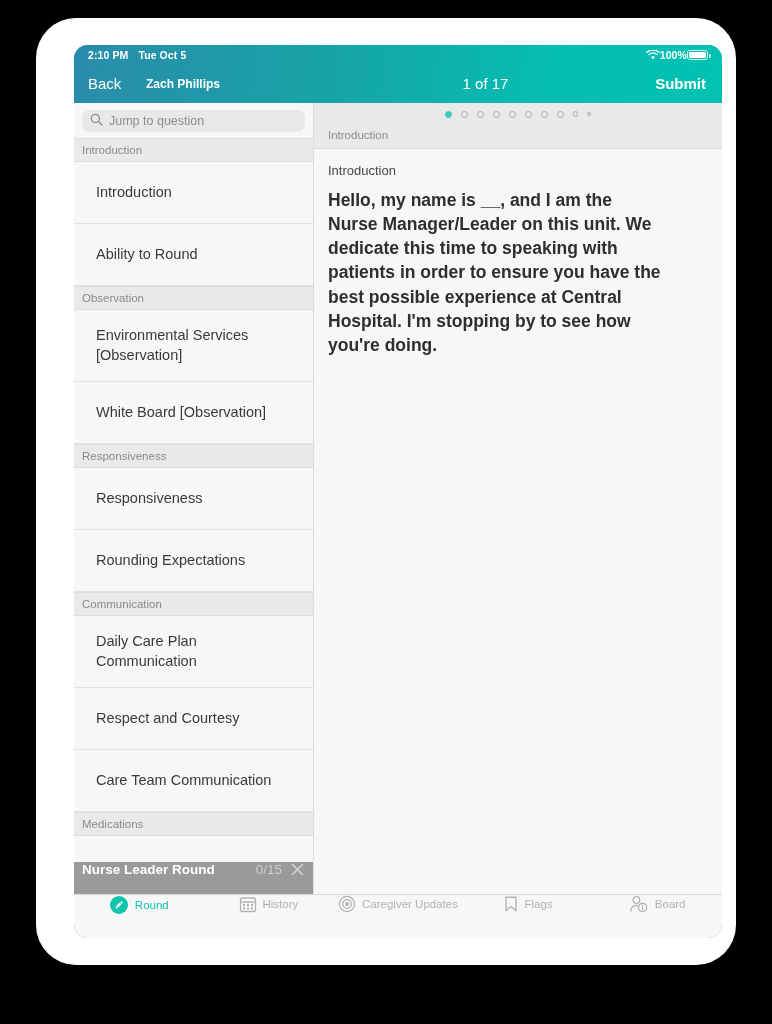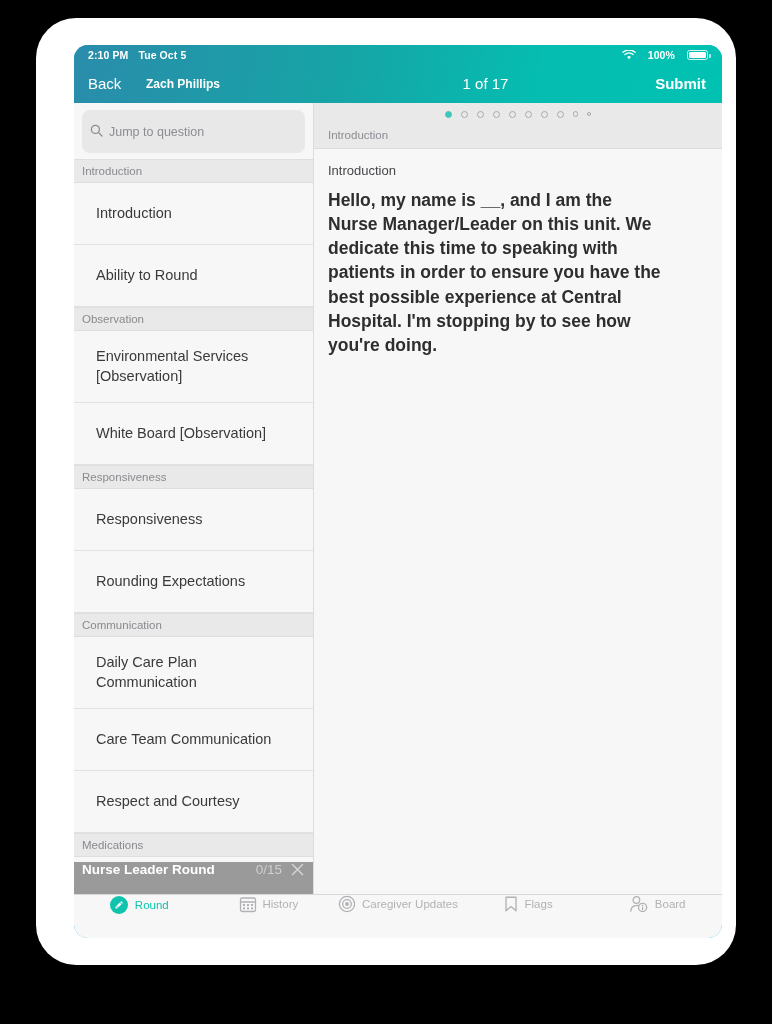--- a/index.html
+++ b/index.html
@@ -42,21 +42,21 @@
     font-size:10.5px;
     font-weight:bold;
     letter-spacing:.1px;
   }
   .sb-time { margin-right:10px; }
   .sb-date { font-weight:bold; }
   .sb-right {
     margin-left:auto;
     display:flex;
     align-items:center;
-    gap:12px;
+    gap:0;
   }
   .wifi-ico { display:block; }
   .batt {
     width:21px; height:10px;
     border:1px solid rgba(255,255,255,.85);
     border-radius:2.5px;
     position:relative;
     padding:1px;
   }
   .batt::after {
@@ -109,21 +109,21 @@
   .sidebar {
     width:240px;
     flex:0 0 240px;
     background:#f7f7f7;
     border-right:1px solid #dcdcdc;
     position:relative;
     overflow:hidden;
   }
   .searchwrap { padding:7px 8px 6px 8px; background:#f7f7f7; }
   .searchbox {
-    height:43px;
+    height:22px;
     background:#e8e8e9;
     border-radius:8px;
     display:flex;
     align-items:center;
     padding:0 8px;
     gap:6px;
   }
   .searchbox input {
     border:0; background:transparent; outline:none;
     font-size:12.5px; color:#6a6a6e;
@@ -297,22 +297,22 @@
           <div class="sec-head">Observation</div>
           <div class="q-item tall">Environmental Services [Observation]</div>
           <div class="q-item">White Board [Observation]</div>
 
           <div class="sec-head">Responsiveness</div>
           <div class="q-item">Responsiveness</div>
           <div class="q-item">Rounding Expectations</div>
 
           <div class="sec-head">Communication</div>
           <div class="q-item tall">Daily Care Plan Communication</div>
+          <div class="q-item">Respect and Courtesy</div>
           <div class="q-item">Care Team Communication</div>
-          <div class="q-item">Respect and Courtesy</div>
 
           <div class="sec-head">Medications</div>
 
         </div>
 
         <div class="round-bar">
           <span class="rb-title">Nurse Leader Round</span>
           <span class="rb-count">0/15</span>
           <span class="rb-close">
             <svg width="15" height="15" viewBox="0 0 15 15">

